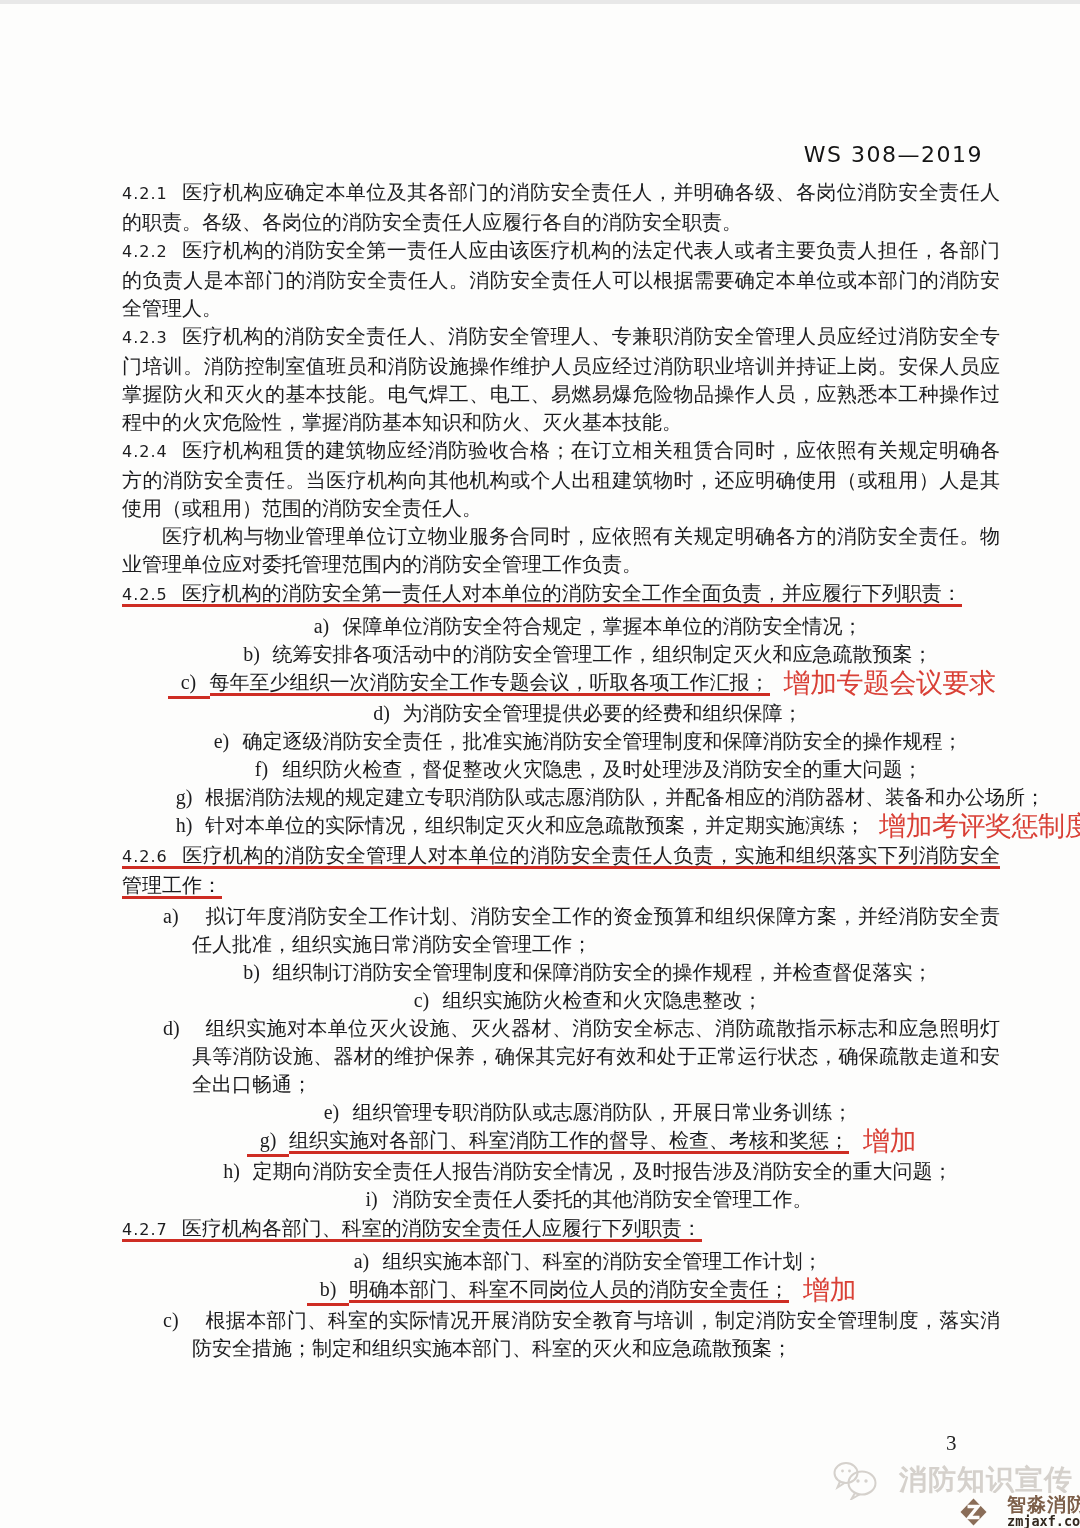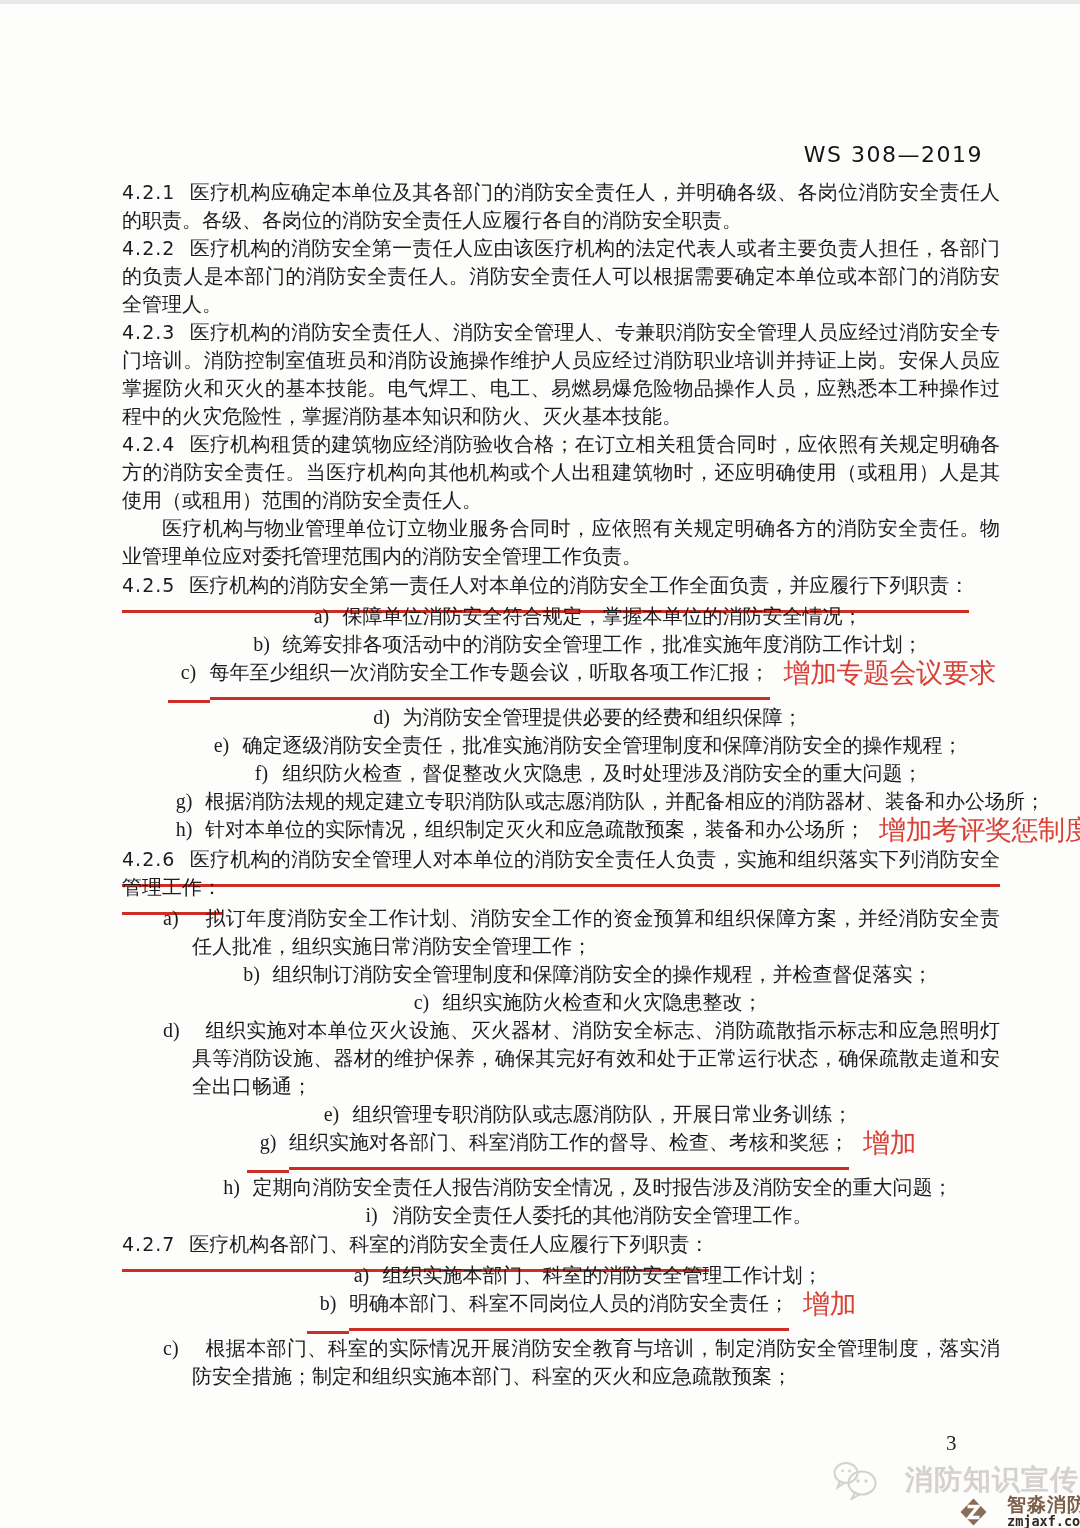--- a/index.html
+++ b/index.html
@@ -13,35 +13,35 @@
     font-family:"DejaVu Sans","Liberation Sans",sans-serif;
     font-size:22px;letter-spacing:1.5px;color:#141414;
   }
   .doc-body{
     position:absolute;left:122px;top:174px;width:878px;
     font-size:20px;line-height:28px;text-align:justify;
   }
   .para{margin:0;}
   .num{
     font-family:"DejaVu Sans","Liberation Sans",sans-serif;
-    font-size:19px;margin-right:14px;letter-spacing:1px;
+    font-size:16px;margin-right:14px;letter-spacing:1px;
   }
   .indent{text-indent:2em;}
-  .u{border-bottom:3px solid var(--red-underline,#ce2d24);padding-bottom:14px;}
+  .u{border-bottom:3px solid var(--red-underline,#ce2d24);padding-bottom:0;}
   .sec{padding:1px 0 3px 0;}
   .li{padding-left:70px;text-indent:-29px;}
   .li.nowrap{white-space:nowrap;text-align:center;}
   .ln{display:inline-block;width:42px;text-indent:0;}
   .ann{
     color:var(--red-text,#d94036);font-size:27px;margin-left:14px;
     letter-spacing:-0.5px;line-height:1;vertical-align:-3px;white-space:nowrap;
   }
   .pageno{position:absolute;left:946px;top:1427px;font-size:21px;color:#232323;}
   .wm{
-    position:absolute;left:831px;top:1456px;display:flex;align-items:center;gap:26px;
+    position:absolute;left:831px;top:1456px;display:flex;align-items:center;gap:20px;
   }
   .wm-text{
     font-size:28px;letter-spacing:1px;white-space:nowrap;font-weight:bold;
     color:var(--wm-gray,#d5d1cc);
   }
   .logo{
     position:absolute;left:958px;top:1489px;display:flex;gap:20px;align-items:center;
     background:#fdfdfc;padding:1px 2px;
   }
   .logo-name{
@@ -71,27 +71,27 @@
     <p class="para"><span class="num">4.2.3</span><span>医疗机构的消防安全责任人、消防安全管理人、专兼职消防安全管理人员应经过消防安全专门培训。消防控制室值班员和消防设施操作维护人员应经过消防职业培训并持证上岗。安保人员应掌握防火和灭火的基本技能。电气焊工、电工、易燃易爆危险物品操作人员，应熟悉本工种操作过程中的火灾危险性，掌握消防基本知识和防火、灭火基本技能。</span></p>
 
     <p class="para"><span class="num">4.2.4</span><span>医疗机构租赁的建筑物应经消防验收合格；在订立相关租赁合同时，应依照有关规定明确各方的消防安全责任。当医疗机构向其他机构或个人出租建筑物时，还应明确使用（或租用）人是其使用（或租用）范围的消防安全责任人。</span></p>
 
     <p class="para indent">医疗机构与物业管理单位订立物业服务合同时，应依照有关规定明确各方的消防安全责任。物业管理单位应对委托管理范围内的消防安全管理工作负责。</p>
 
     <p class="para sec"><span class="u"><span class="num">4.2.5</span><span>医疗机构的消防安全第一责任人对本单位的消防安全工作全面负责，并应履行下列职责：</span></span></p>
 
     <div class="list">
         <div class="li nowrap"><span class="ln">a)</span><span class="lt">保障单位消防安全符合规定，掌握本单位的消防安全情况；</span></div>
-        <div class="li nowrap"><span class="ln">b)</span><span class="lt">统筹安排各项活动中的消防安全管理工作，批准实施年度消防工作计划；</span></div>
+        <div class="li nowrap"><span class="ln">b)</span><span class="lt">统筹安排各项活动中的消防安全管理工作，组织制定灭火和应急疏散预案；</span></div>
         <div class="li nowrap"><span class="ln u">c)</span><span class="lt u">每年至少组织一次消防安全工作专题会议，听取各项工作汇报；</span><span class="ann">增加专题会议要求</span></div>
         <div class="li nowrap"><span class="ln">d)</span><span class="lt">为消防安全管理提供必要的经费和组织保障；</span></div>
         <div class="li nowrap"><span class="ln">e)</span><span class="lt">确定逐级消防安全责任，批准实施消防安全管理制度和保障消防安全的操作规程；</span></div>
         <div class="li nowrap"><span class="ln">f)</span><span class="lt">组织防火检查，督促整改火灾隐患，及时处理涉及消防安全的重大问题；</span></div>
         <div class="li nowrap"><span class="ln">g)</span><span class="lt">根据消防法规的规定建立专职消防队或志愿消防队，并配备相应的消防器材、装备和办公场所；</span></div>
-        <div class="li nowrap"><span class="ln">h)</span><span class="lt">针对本单位的实际情况，组织制定灭火和应急疏散预案，装备和办公场所；</span><span class="ann">增加考评奖惩制度</span></div>
+        <div class="li nowrap"><span class="ln">h)</span><span class="lt">针对本单位的实际情况，组织制定灭火和应急疏散预案，并定期实施演练；</span><span class="ann">增加考评奖惩制度</span></div>
       </div>
 
     <p class="para sec"><span class="u"><span class="num">4.2.6</span><span>医疗机构的消防安全管理人对本单位的消防安全责任人负责，实施和组织落实下列消防安全管理工作：</span></span></p>
 
     <div class="list">
         <div class="li wrap"><span class="ln">a)</span><span class="lt">拟订年度消防安全工作计划、消防安全工作的资金预算和组织保障方案，并经消防安全责任人批准，组织实施日常消防安全管理工作；</span></div>
         <div class="li nowrap"><span class="ln">b)</span><span class="lt">组织制订消防安全管理制度和保障消防安全的操作规程，并检查督促落实；</span></div>
         <div class="li nowrap"><span class="ln">c)</span><span class="lt">组织实施防火检查和火灾隐患整改；</span></div>
         <div class="li wrap"><span class="ln">d)</span><span class="lt">组织实施对本单位灭火设施、灭火器材、消防安全标志、消防疏散指示标志和应急照明灯具等消防设施、器材的维护保养，确保其完好有效和处于正常运行状态，确保疏散走道和安全出口畅通；</span></div>
         <div class="li nowrap"><span class="ln">e)</span><span class="lt">组织管理专职消防队或志愿消防队，开展日常业务训练；</span></div>

